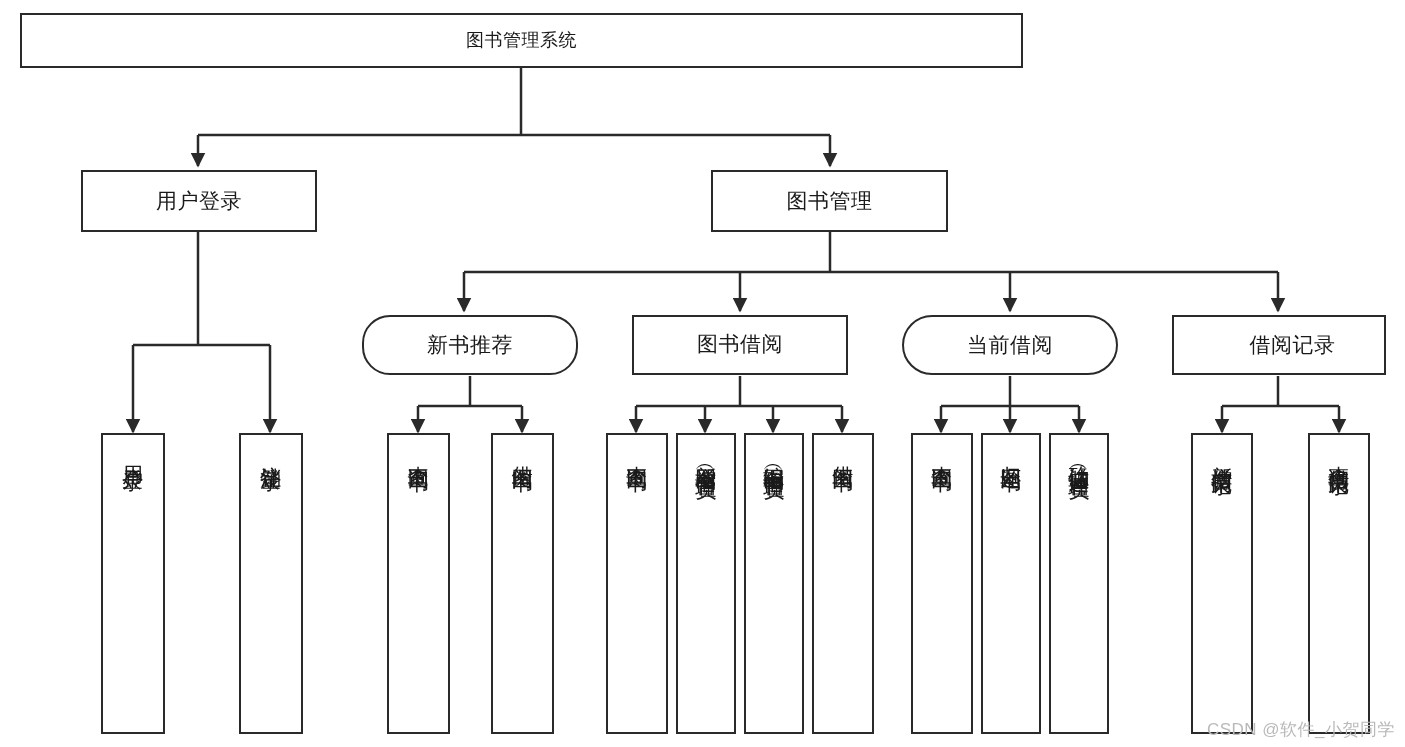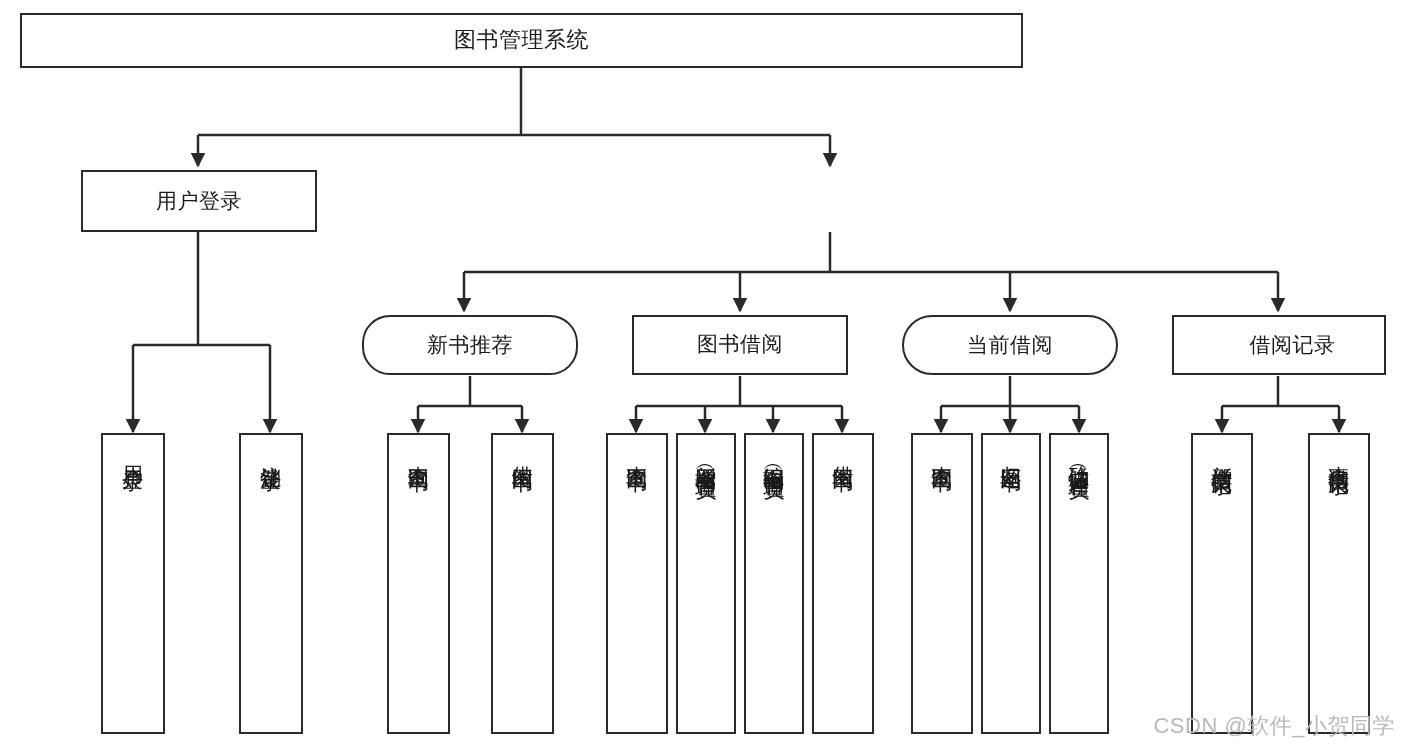--- a/index.html
+++ b/index.html
@@ -42,40 +42,40 @@
     text-align: center;
     line-height: 1.12;
     letter-spacing: 0.5px;
   }
   
   .node.h .node-label {
     font-size: 21px;
     writing-mode: horizontal-tb;
   }
   #node-root .node-label {
-    font-size: 22px;
+    font-size: 18px;
   }
   
   .node.v {
     align-items: flex-start;
     padding-top: 14px;
   }
   .node.v .node-label {
     writing-mode: vertical-rl;
     text-orientation: upright;
     font-size: 21px;
     line-height: 1.02;
     letter-spacing: 2px;
     white-space: nowrap;
   }
   .watermark {
     position: absolute;
     right: 10px;
     bottom: 6px;
-    font-size: 22px;
+    font-size: 17px;
     color: #b9b9b9;
     z-index: 5;
     white-space: nowrap;
     letter-spacing: 0.5px;
   }
 </style>
 </head>
 <body>
 
 <div id="diagram-root">
@@ -130,20 +130,23 @@
     </g>
   </svg>
 
   <div class="node h" id="node-root" style="left:20px; top:13px; width:1003px; height:55px;">
     <span class="node-label">图书管理系统</span>
   </div>
 
   <div class="node h" style="left:81px; top:170px; width:236px; height:62px;">
     <span class="node-label">用户登录</span>
   </div>
+  <div class="node h" style="left:711px; top:170px; width:237px; height:62px;">
+    <span class="node-label">图书管理</span>
+  </div>
 
   <div class="node h" style="left:362px; top:315px; width:216px; height:60px;border-radius:28px;">
     <span class="node-label">新书推荐</span>
   </div>
   <div class="node h" style="left:632px; top:315px; width:216px; height:60px;font-family:Liberation Serif, serif;">
     <span class="node-label">图书借阅</span>
   </div>
   <div class="node h" style="left:902px; top:315px; width:216px; height:60px;border-radius:30px;">
     <span class="node-label">当前借阅</span>
   </div>

